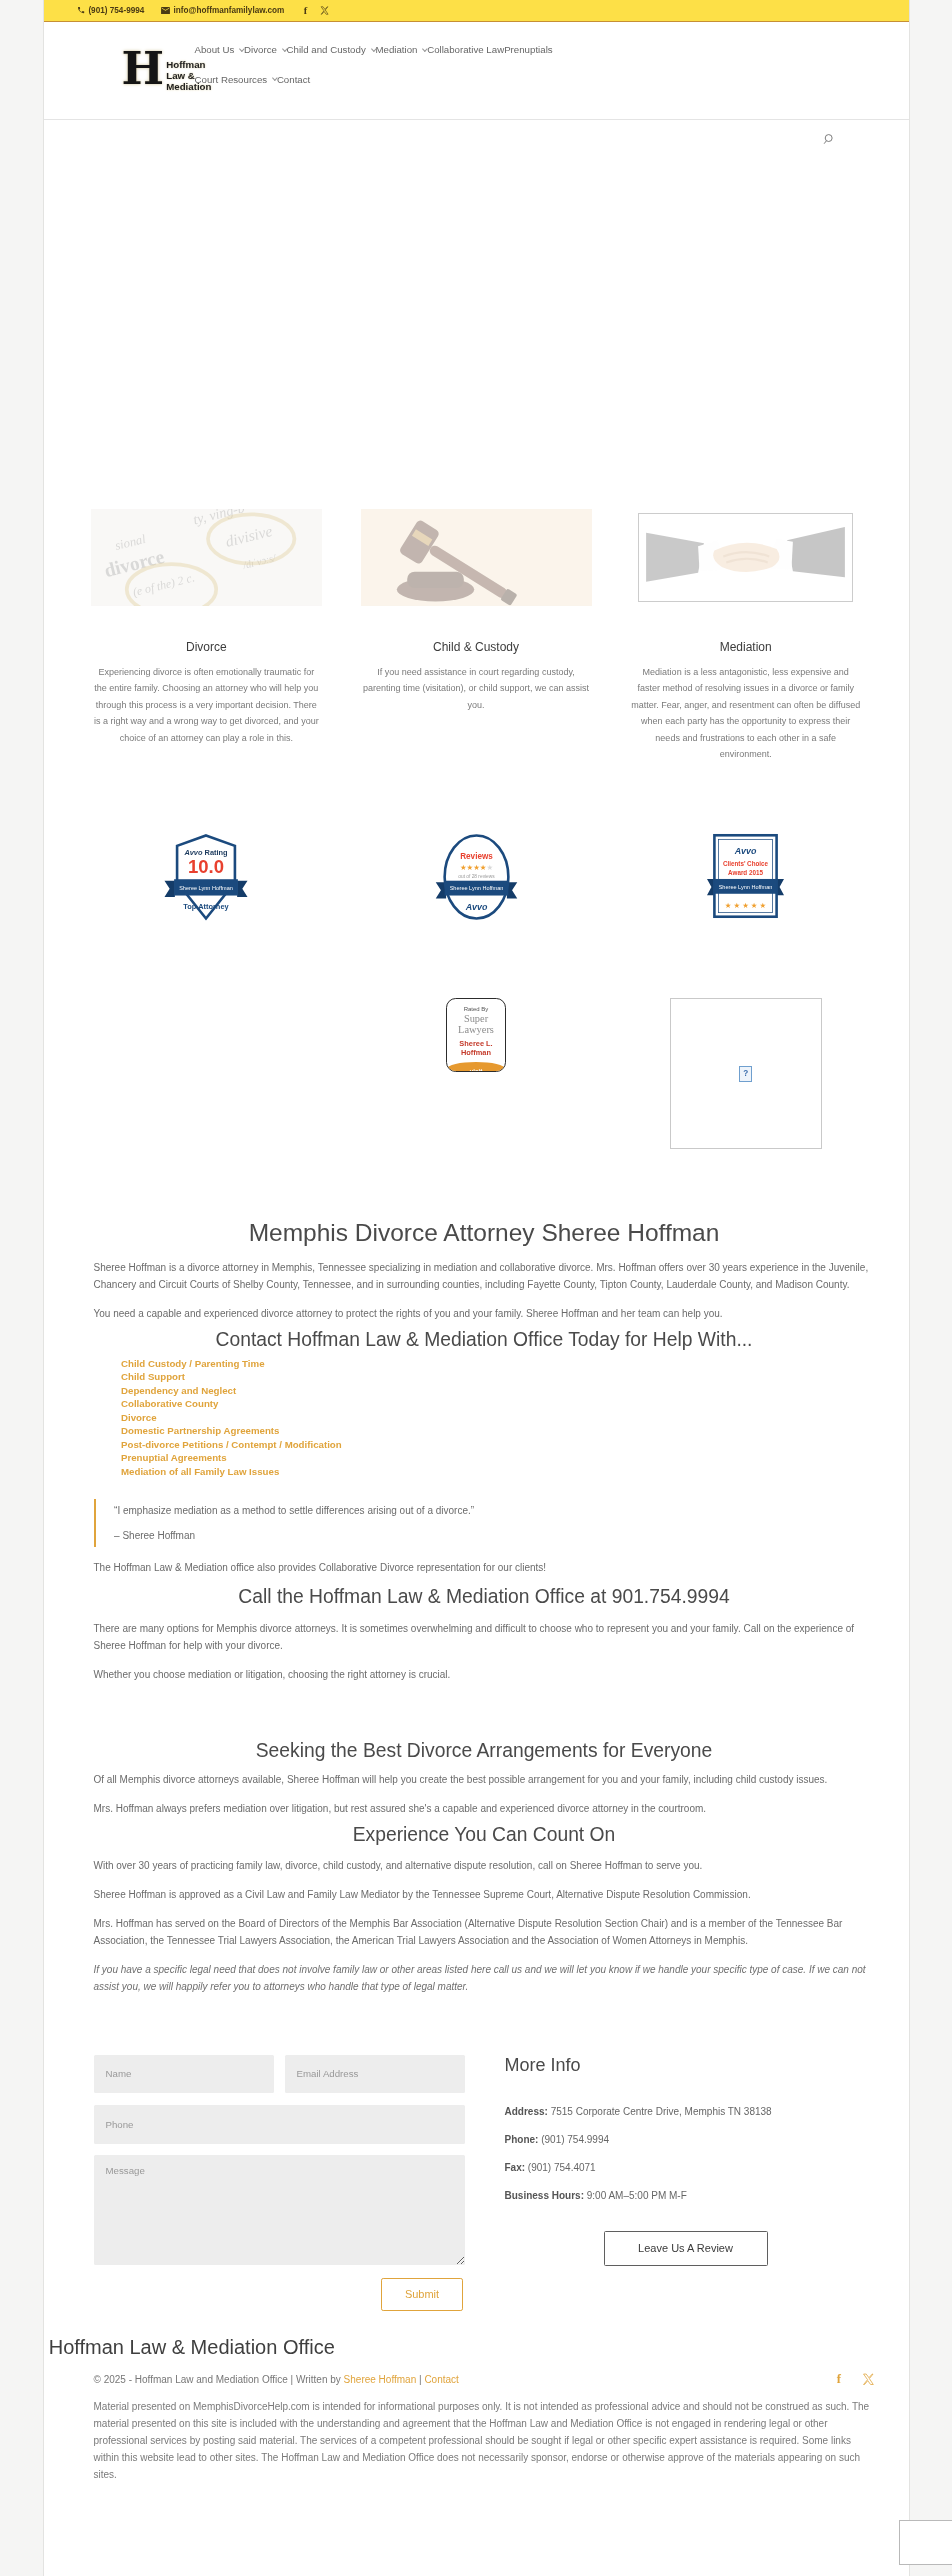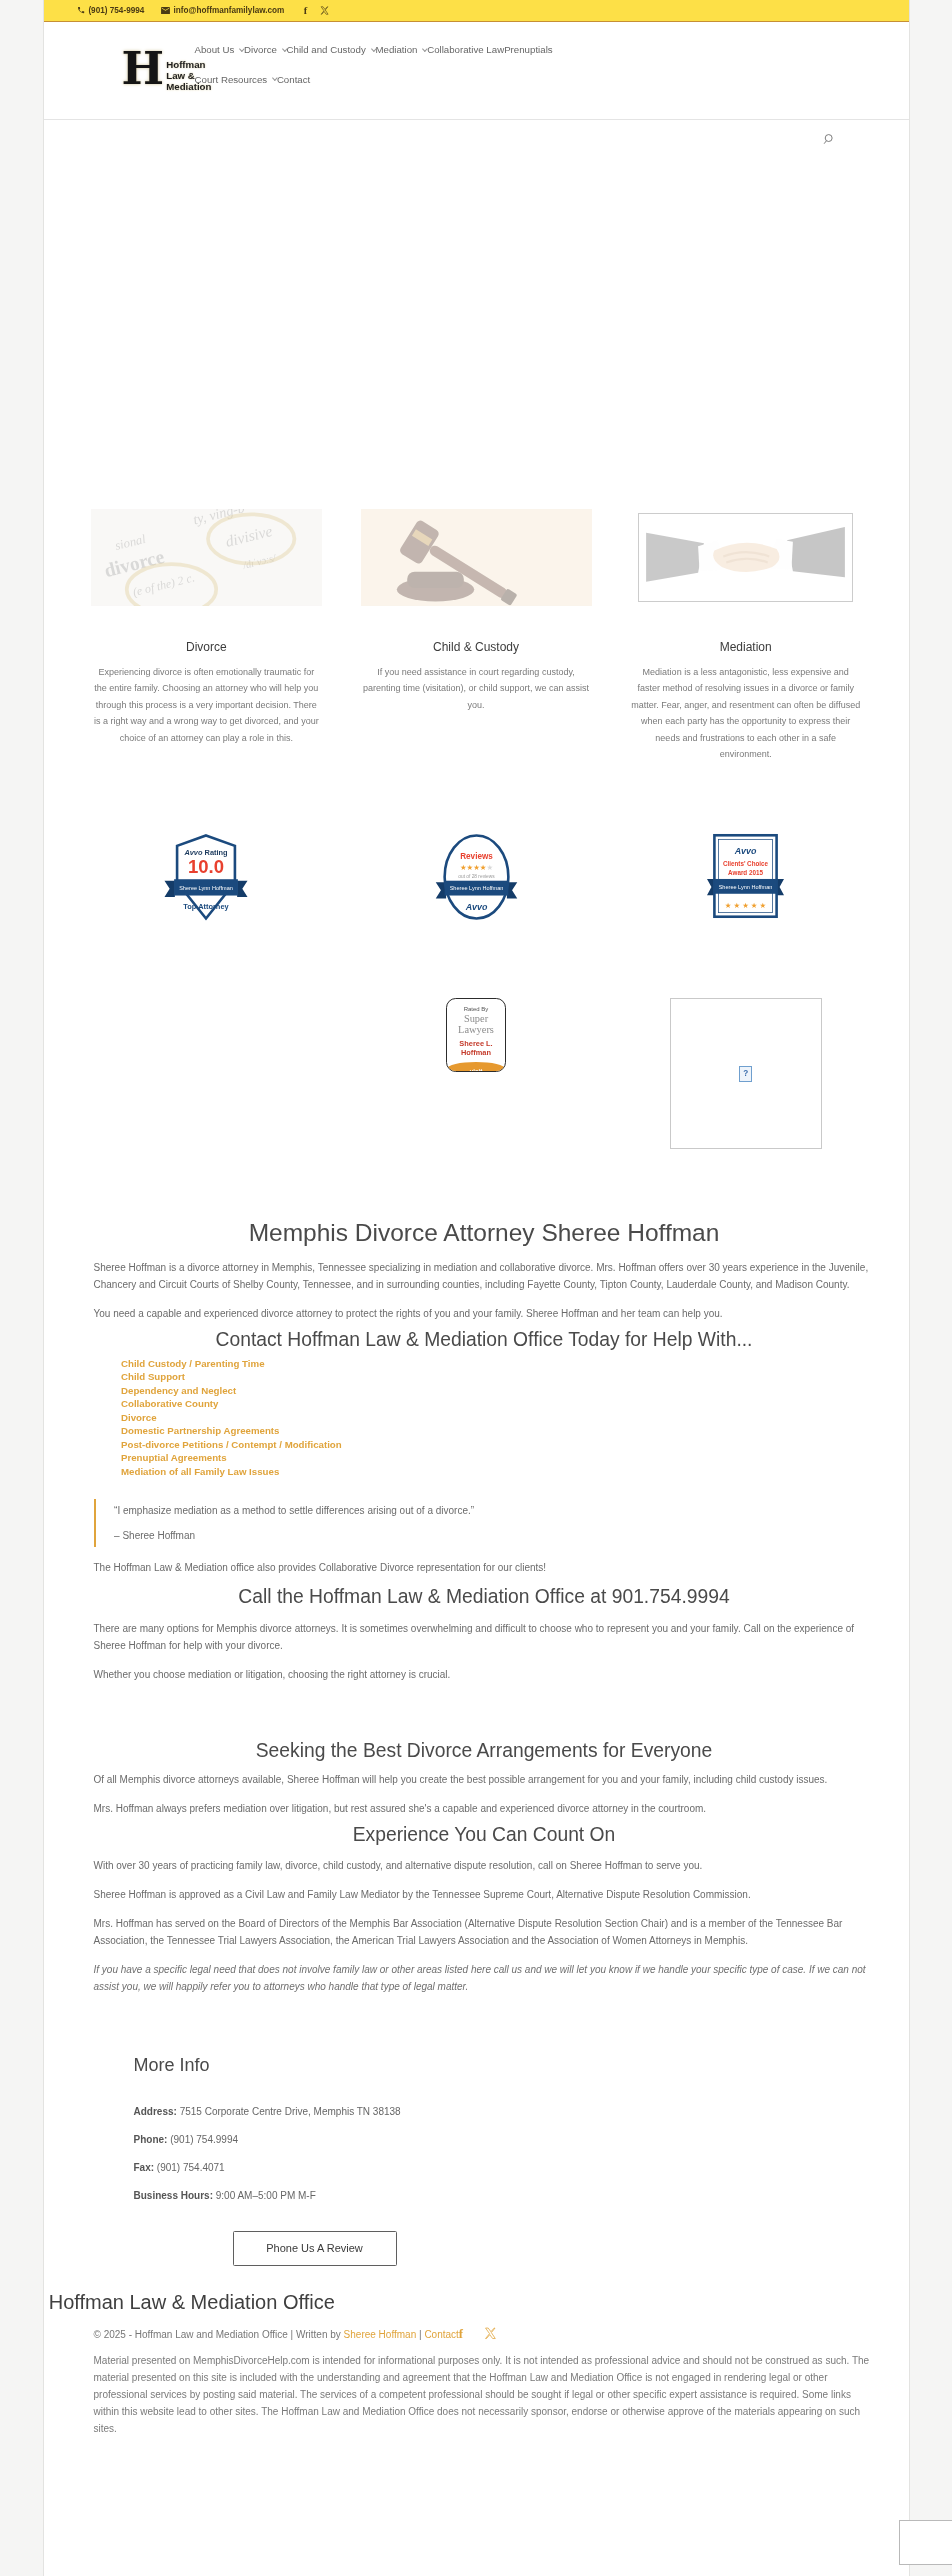--- a/index.html
+++ b/index.html
@@ -99,21 +99,21 @@
   .info-col{margin-left:40px;width:362px;}
   .info-col h2{font-size:18px;font-weight:300;color:#4a4a4a;}
   .info-lines{margin-top:30px;}
   .info-line{font-size:10px;color:#666;margin-bottom:17px;}
   .info-line b{color:#555;}
   .review-btn{display:block;margin:30px 0 0 99px;width:164px;height:35px;background:#fff;
     border:1.5px solid #5f5f5f;border-radius:1.5px;color:#3a3a3a;font-size:11px;font-family:inherit;cursor:pointer;}
   
   .foot-title{margin-top:25px;padding-left:5.2px;font-size:20px;font-weight:400;color:#3f3f3f;}
   .bottombar{margin-top:7.4px;padding:6px 34px 15px 50px;}
-  .copyline{display:flex;justify-content:flex-start;align-items:center;font-size:10px;color:#777;}
+  .copyline{display:flex;justify-content:space-between;align-items:center;font-size:10px;color:#777;}
   .copyline a{color:#e0a43c;text-decoration:none;cursor:pointer;}
   .foot-social{display:flex;gap:21px;align-items:center;color:#e0a43c;}
   .foot-social .fb-glyph{font-size:12.6px;}
   .legal{margin-top:10.4px;font-size:10px;line-height:17px;color:#7a7a7a;max-width:786px;}
   
   .edge-box{position:absolute;left:899px;top:2520px;width:64px;height:45px;background:#fff;
     border:0.7px solid #b9b9b9;z-index:9;}
   
   .badge-svg text{font-family:"Liberation Sans","DejaVu Sans",sans-serif;}
   .badge-link{cursor:pointer;}
@@ -365,29 +365,38 @@
     <p class="pm" style="margin-top:7.4px;">Of all Memphis divorce attorneys available, Sheree Hoffman will help you create the best possible arrangement for you and your family, including child custody issues.</p>
     <p class="pm">Mrs. Hoffman always prefers mediation over litigation, but rest assured she's a capable and experienced divorce attorney in the courtroom.</p>
     <h2 class="exp-h">Experience You Can Count On</h2>
     <p class="pm" style="margin-top:9px;">With over 30 years of practicing family law, divorce, child custody, and alternative dispute resolution, call on Sheree Hoffman to serve you.</p>
     <p class="pm">Sheree Hoffman is approved as a Civil Law and Family Law Mediator by the Tennessee Supreme Court, Alternative Dispute Resolution Commission.</p>
     <p class="pm">Mrs. Hoffman has served on the Board of Directors of the Memphis Bar Association (Alternative Dispute Resolution Section Chair) and is a member of the Tennessee Bar Association, the Tennessee Trial Lawyers Association, the American Trial Lawyers Association and the Association of Women Attorneys in Memphis.</p>
     <p class="note">If you have a specific legal need that does not involve family law or other areas listed here call us and we will let you know if we handle your specific type of case. If we can not assist you, we will happily refer you to attorneys who handle that type of legal matter.</p>
   </div>
 
   <div class="form-section">
+    <div class="form-col">
+      <div class="f-row">
+        <input class="f-input f-half" type="text" placeholder="Name" style="">
+        <input class="f-input f-half" type="text" placeholder="Email Address" style="">
+      </div>
+      <input class="f-input f-full" type="text" placeholder="Phone" style="">
+      <textarea class="f-area" placeholder="Message" style=""></textarea>
+      <button class="submit-btn">Submit</button>
+    </div>
     <div class="info-col">
       <h2>More Info</h2>
       <div class="info-lines">
         <p class="info-line"><b>Address:</b> <span>7515 Corporate Centre Drive, Memphis TN 38138</span></p>
         <p class="info-line"><b>Phone:</b> <span>(901) 754.9994</span></p>
         <p class="info-line"><b>Fax:</b> <span>(901) 754.4071</span></p>
         <p class="info-line"><b>Business Hours:</b> <span>9:00 AM–5:00 PM M-F</span></p>
       </div>
-      <button class="review-btn">Phone Us A Review</button>
+      <button class="review-btn">Leave Us A Review</button>
     </div>
   </div>
 
   <div class="foot-title">Hoffman Law &amp; Mediation Office</div>
   <div class="bottombar">
     <div class="copyline">
       <span>
         <span>© 2025 - Hoffman Law and Mediation Office | Written by </span><a>Sheree Hoffman</a><span> | </span><a>Contact</a>
       </span>
       <span class="foot-social">

